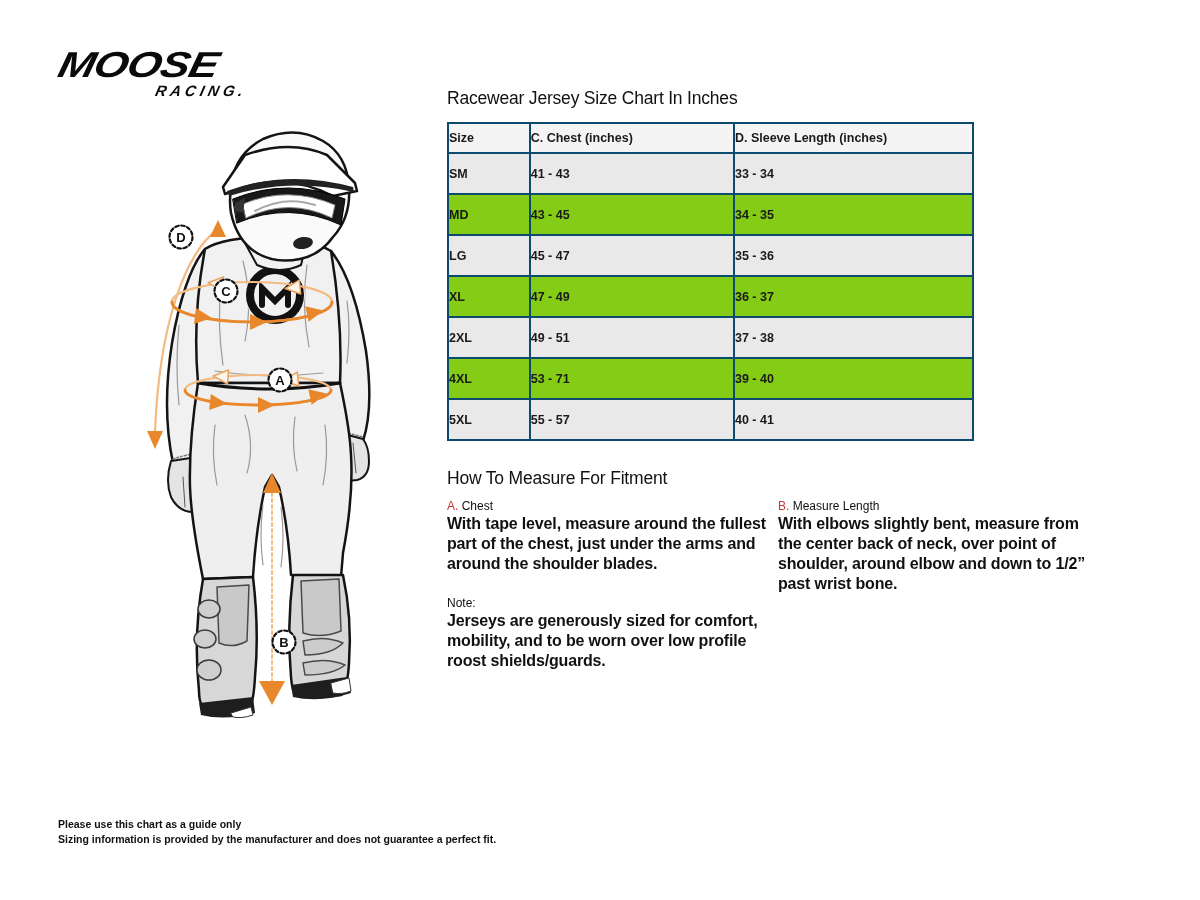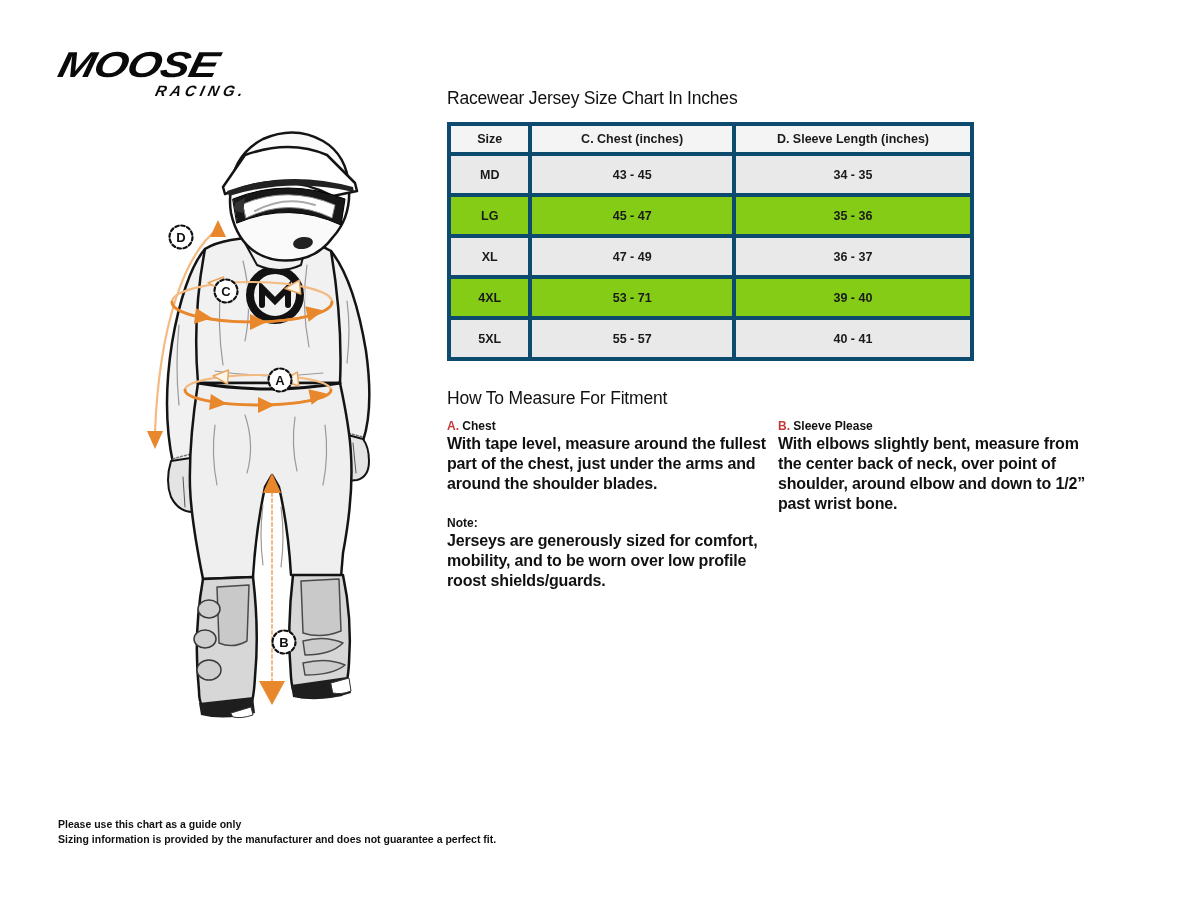--- a/index.html
+++ b/index.html
@@ -23,35 +23,35 @@
   
   .figure { position:absolute; left:95px; top:125px; width:340px; height:620px; }
   .figure svg { display:block; }
 
   
   .right-col { position:absolute; left:447px; top:88px; width:648px; }
   .chart-title { font-size:17.5px; font-weight:normal; letter-spacing:-0.2px; margin-bottom:13px; }
 
   table.size-table { width:527px; border-collapse:collapse; border:1px solid #a9a9a9; }
   table.size-table th, table.size-table td {
-    border:4px solid #0c4a6e; text-align:center; vertical-align:middle;
+    border:2px solid #0c4a6e; text-align:left; vertical-align:middle;
     font-size:12.5px; font-weight:bold; color:#1a1a1a;
   }
   table.size-table th { height:30px; background:#f4f4f4; }
   table.size-table td { height:41px; background:#84cc16; }
   table.size-table tbody tr:nth-child(odd) td { background:#e9e9e9; }
   table.size-table col.c-size { width:82px; }
   table.size-table col.c-chest { width:205px; }
   table.size-table col.c-sleeve { width:240px; }
 
   .howto-title { font-size:17.5px; font-weight:normal; letter-spacing:-0.2px; margin-top:27px; margin-bottom:10px; }
   .howto-cols { display:flex; gap:10px; }
   .howto-block { width:321px; }
   .howto-block.b-col { width:317px; }
-  .howto-head { font-size:12px; font-weight:bold; line-height:1.25; }
+  .howto-head { font-size:12px; font-weight:normal; line-height:1.25; }
   .howto-letter { color:#c43a3a; }
   .howto-body { font-size:16px; font-weight:bold; line-height:1.25; letter-spacing:-0.15px; }
   .note-block { margin-top:22px; width:321px; }
 
   
   .footer { position:absolute; left:58px; top:817px; font-size:10.5px; font-weight:bold; line-height:1.4; }
 </style>
 </head>
 <body>
 
@@ -226,33 +226,43 @@
       </colgroup>
     <thead>
       <tr>
         <th>Size</th>
         <th>C. Chest (inches)</th>
         <th>D. Sleeve Length (inches)</th>
       </tr>
     </thead>
     <tbody>
       <tr>
+        <td>SM</td>
+        <td>41 - 43</td>
+        <td>33 - 34</td>
+      </tr>
+      <tr>
         <td>MD</td>
         <td>43 - 45</td>
         <td>34 - 35</td>
       </tr>
       <tr>
         <td>LG</td>
         <td>45 - 47</td>
         <td>35 - 36</td>
       </tr>
       <tr>
         <td>XL</td>
         <td>47 - 49</td>
         <td>36 - 37</td>
+      </tr>
+      <tr>
+        <td>2XL</td>
+        <td>49 - 51</td>
+        <td>37 - 38</td>
       </tr>
       <tr>
         <td>4XL</td>
         <td>53 - 71</td>
         <td>39 - 40</td>
       </tr>
       <tr>
         <td>5XL</td>
         <td>55 - 57</td>
         <td>40 - 41</td>
@@ -270,21 +280,21 @@
       </div>
       <div class="howto-body">With tape level, measure around the fullest part of the chest, just under the arms and around the shoulder blades.</div>
       <div class="note-block">
         <div class="howto-head">Note:</div>
         <div class="howto-body">Jerseys are generously sized for comfort, mobility, and to be worn over low profile roost shields/guards.</div>
       </div>
     </div>
     <div class="howto-block b-col">
       <div class="howto-head">
         <span class="howto-letter">B.</span>
-        <span>Sleeve Please</span>
+        <span>Measure Length</span>
       </div>
       <div class="howto-body">With elbows slightly bent, measure from the center back of neck, over point of shoulder, around elbow and down to 1/2” past wrist bone.</div>
     </div>
   </div>
 </div>
 
 <div class="footer">
   <div>Please use this chart as a guide only</div>
   <div>Sizing information is provided by the manufacturer and does not guarantee a perfect fit.</div>
 </div>

